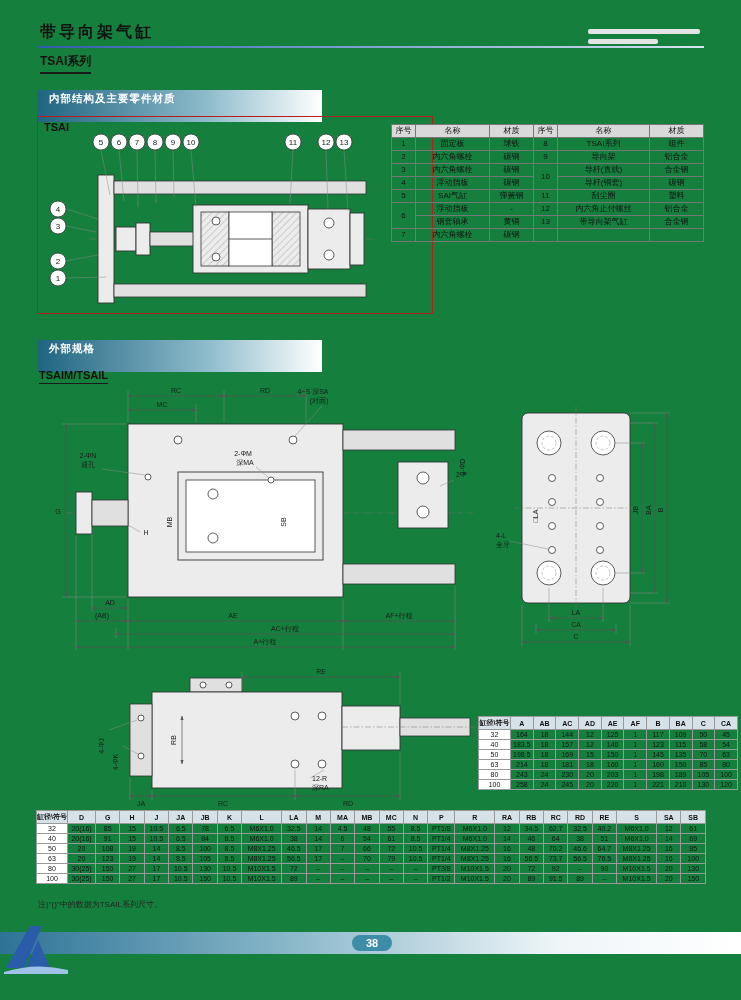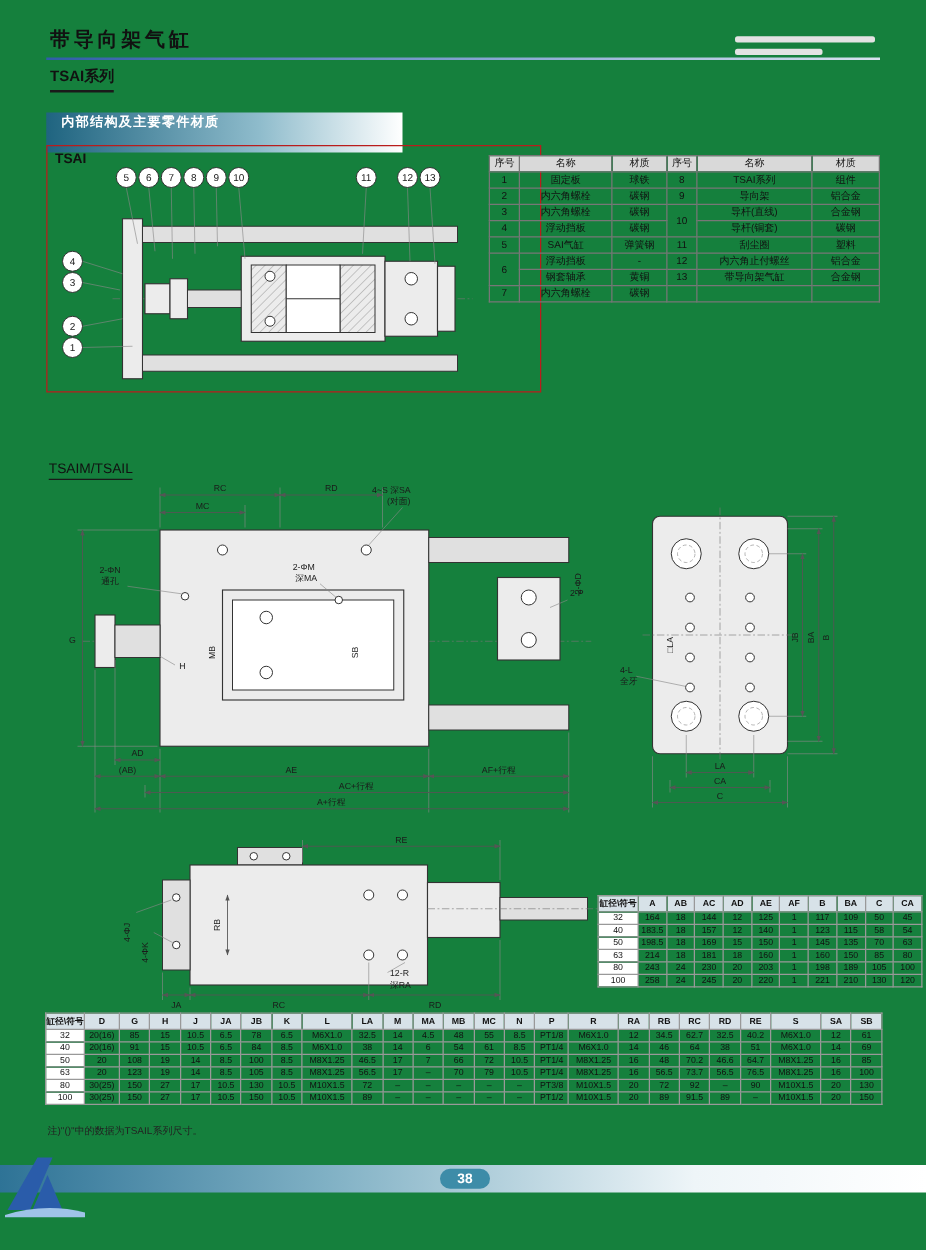--- a/index.html
+++ b/index.html
@@ -21,21 +21,21 @@
   
   .section-bar { position:absolute; left:37px; width:285px; height:32px;
     background:linear-gradient(to right,#1f6480,#8fbccc 60%,#ffffff);
     color:#fff; font-size:10.5px; font-weight:bold; line-height:16px; padding-left:12px; letter-spacing:1px; }
   .sb1 { top:90px; }
   .sb2 { top:340px; }
   
   .draw1 { position:absolute; left:37px; top:116px; width:396px; height:198px; border:1px solid #b91c1c; }
   .d1label { position:absolute; left:6px; top:4px; font-size:11px; font-weight:bold; }
   
-  .model { position:absolute; left:39px; top:369px; font-size:11px; font-weight:normal;
+  .model { position:absolute; left:39px; top:369px; font-size:11px; font-weight:bold;
     padding-bottom:2px; border-bottom:1.5px solid #1a1a1a;text-align:right; }
   
   .parts { position:absolute; left:391px; top:124px; border-collapse:collapse; font-size:8px; table-layout:fixed; }
   .parts th, .parts td { border:1px solid #777; padding:1px 2px; text-align:center; height:13px; line-height:1.15;
     overflow:hidden; white-space:nowrap; }
   .parts th { background:#d9d9d9; font-weight:normal; }
   
   .dims { position:absolute; border-collapse:collapse; font-size:7px; table-layout:fixed; }
   .dims th, .dims td { border:1px solid #999; padding:1px 0; text-align:center; height:10px;
     overflow:hidden; white-space:nowrap; }
@@ -258,20 +258,21 @@
       <td>7</td>
       <td>内六角螺栓</td>
       <td>碳钢</td>
       <td></td>
       <td></td>
       <td></td>
     </tr>
   </tbody>
     </table>
 
+  <div class="section-bar sb2">外部规格</div>
   <div class="model">TSAIM/TSAIL</div>
 
   <svg class="svg2" width="455" height="280" viewBox="0 0 455 280">
     <defs>
       <marker id="a2" viewBox="0 0 10 10" refX="9" refY="5" markerWidth="7" markerHeight="7" orient="auto-start-reverse">
         <path d="M0,1.5 L10,5 L0,8.5 z" fill="#555"></path>
       </marker>
     </defs>
     <g>
       <line x1="38" y1="131" x2="445" y2="131" class="cl"></line>

